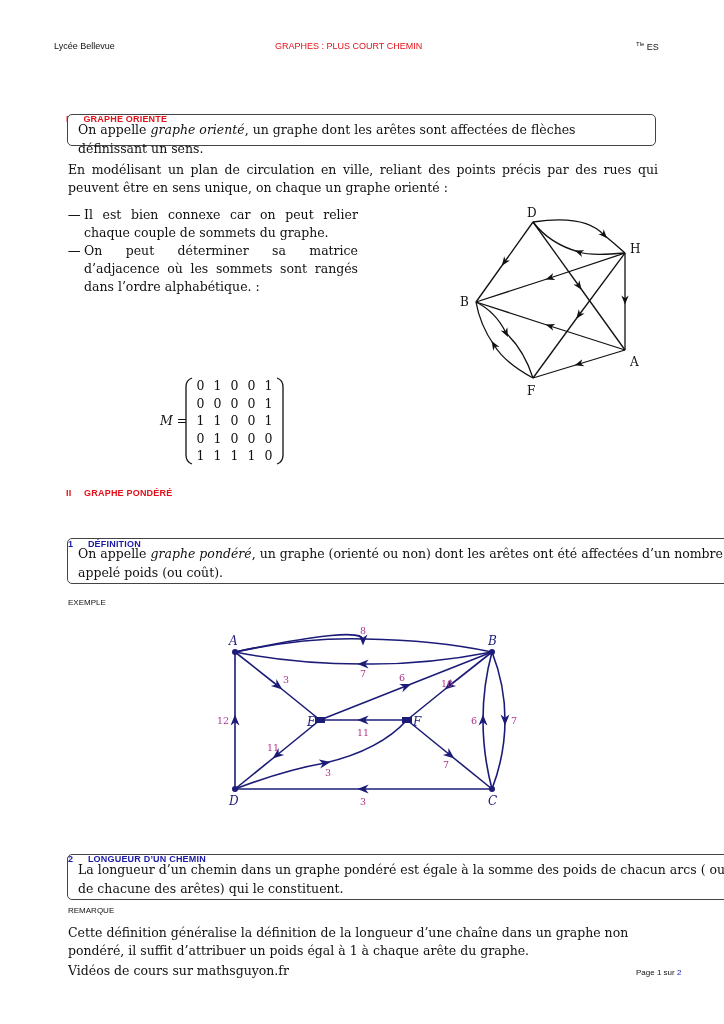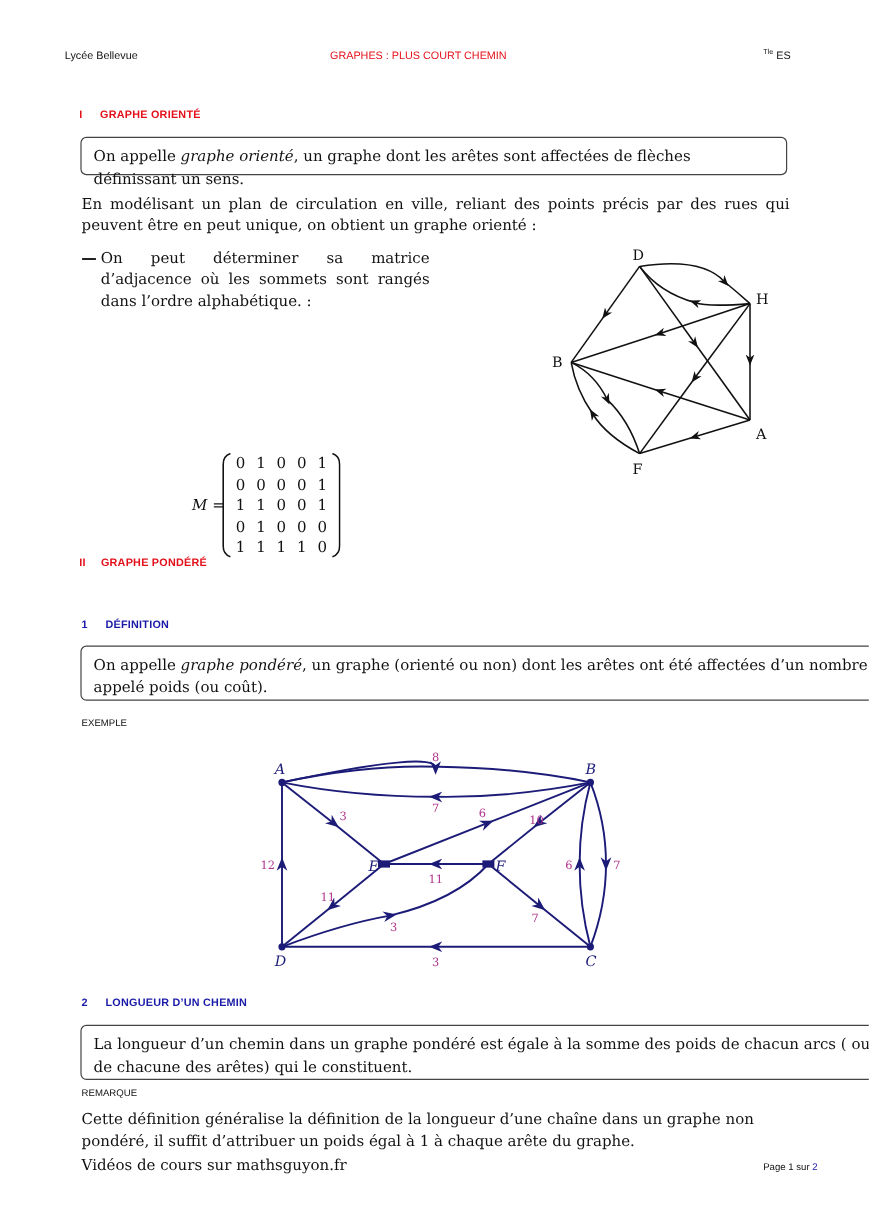--- a/index.html
+++ b/index.html
@@ -1,21 +1,21 @@
 <!DOCTYPE html>
 <html><head>
 <meta charset="utf-8">
 <style>
   html, body { margin:0; padding:0; background:#ffffff; }
   body { width:724px; height:1024px; position:relative; overflow:hidden; font-family:"DejaVu Serif", serif; color:#111; }
   .abs { position:absolute; }
   .hdr { font-family:"Liberation Sans", sans-serif; font-size:9px; }
   .red { color:#e3101a; }
   .blue { color:#1a1aa8; }
-  .sec { font-family:"Liberation Sans", sans-serif; font-weight:bold; font-size:9px; letter-spacing:0.2px; }
+  .sec { font-family:"Liberation Sans", sans-serif; font-weight:bold; font-size:9px; letter-spacing:0.2px;margin-top:24px; }
   .box { border:1px solid #444; border-radius:5px; box-sizing:border-box; font-size:12.5px; line-height:19px; padding:5px 10px; }
   .txt { font-size:12.5px; line-height:18px; }
   .small { font-family:"Liberation Sans", sans-serif; font-size:8px; font-weight:bold; }
   .list-item { position:relative; padding-left:16px; text-align:justify; }
   .list-item .dash { position:absolute; left:0; top:0; }
   .matrix { font-size:12.5px; }
   .mrow span { display:inline-block; width:17px; text-align:center; }
   svg text { font-family:"DejaVu Serif", serif; }
 </style>
 </head>
@@ -27,25 +27,25 @@
 
 <div class="abs sec red" style="left:66px;top:90px;">
   <span>I</span>
   <span style="margin-left:12px;">GRAPHE ORIENTÉ</span>
 </div>
 
 <div class="abs box" style="left:67px;top:114px;width:589px;height:32px;">
   <span>On appelle </span><i>graphe orienté</i><span>, un graphe dont les arêtes sont affectées de flèches définissant un sens.</span>
 </div>
 
-<div class="abs txt" style="left:68px;top:161px;width:590px;text-align:justify;">En modélisant un plan de circulation en ville, reliant des points précis par des rues qui peuvent être en peut unique, on obtient un graphe orienté :</div>
+<div class="abs txt" style="left:68px;top:161px;width:590px;text-align:justify;">En modélisant un plan de circulation en ville, reliant des points précis par des rues qui peuvent être en sens unique, on chaque un graphe orienté :</div>
 
 <div class="abs txt" style="left:68px;top:206px;width:290px;">
   <div class="list-item"><span class="dash">—</span></div>
-  <div class="list-item"><span class="dash">—</span></div>
+  <div class="list-item"><span class="dash">—</span><span>Il est bien connexe car on peut relier chaque couple de sommets du graphe.</span></div>
   <div class="list-item"><span class="dash">—</span></div>
   <div class="list-item"><span class="dash">—</span><span>On peut déterminer sa matrice d’adjacence où les sommets sont rangés dans l’ordre alphabétique. :</span></div>
 </div>
 
 <div class="abs matrix" style="left:160px;top:413px;font-style:italic;">M =</div>
 <div class="abs matrix" style="left:188px;top:377px;">
   <svg class="abs" style="left:-3px;top:0;" width="8" height="88">
       <path d="M7 1 Q1 3 1 10 L1 78 Q1 85 7 87" fill="none" stroke="#111" stroke-width="1.3"></path>
     </svg>
   <div style="padding-left:4px;line-height:17.5px;">

